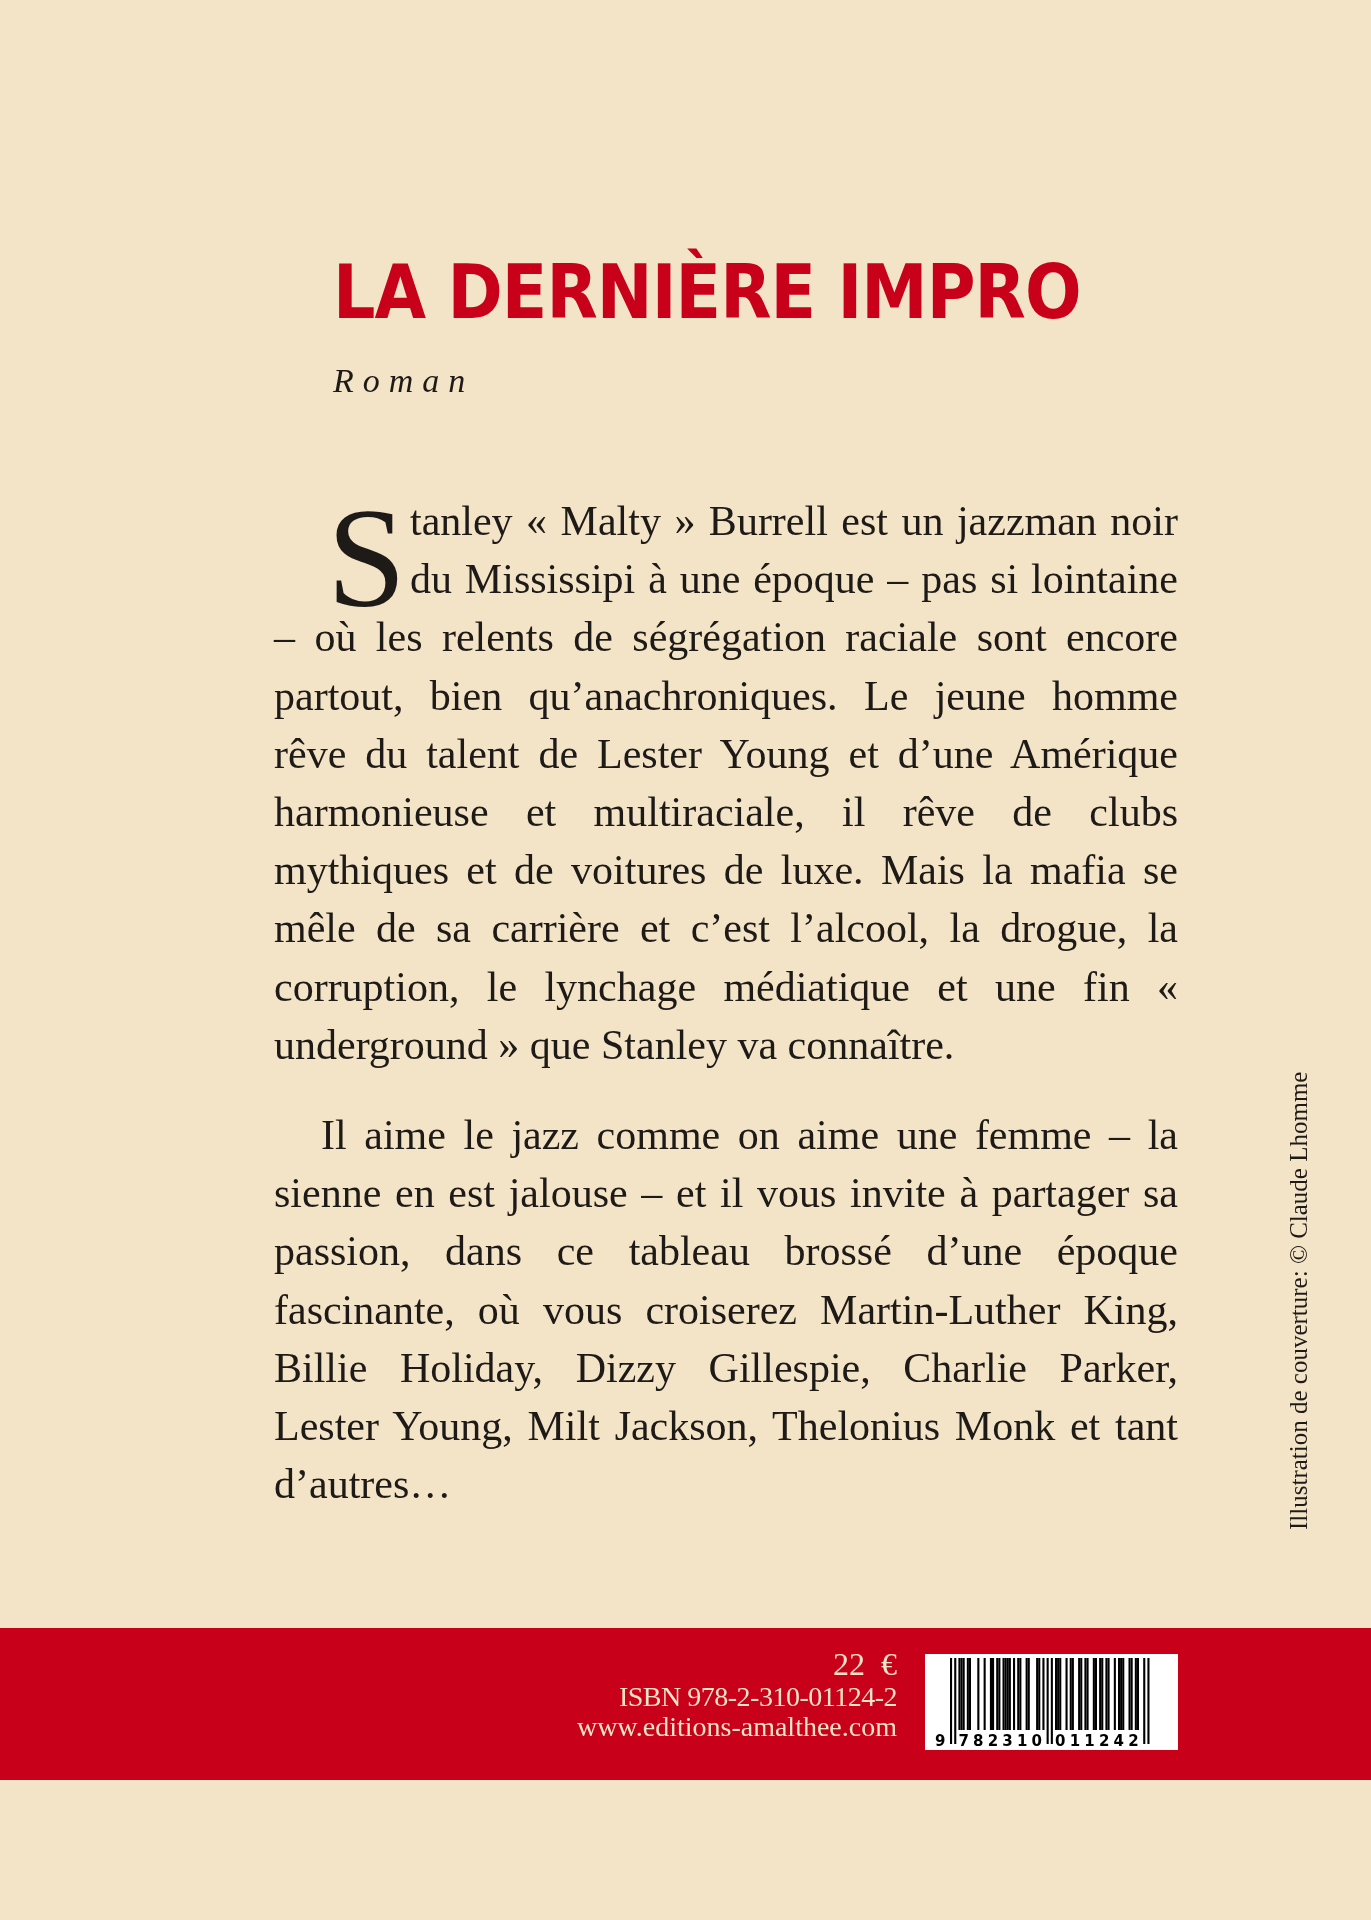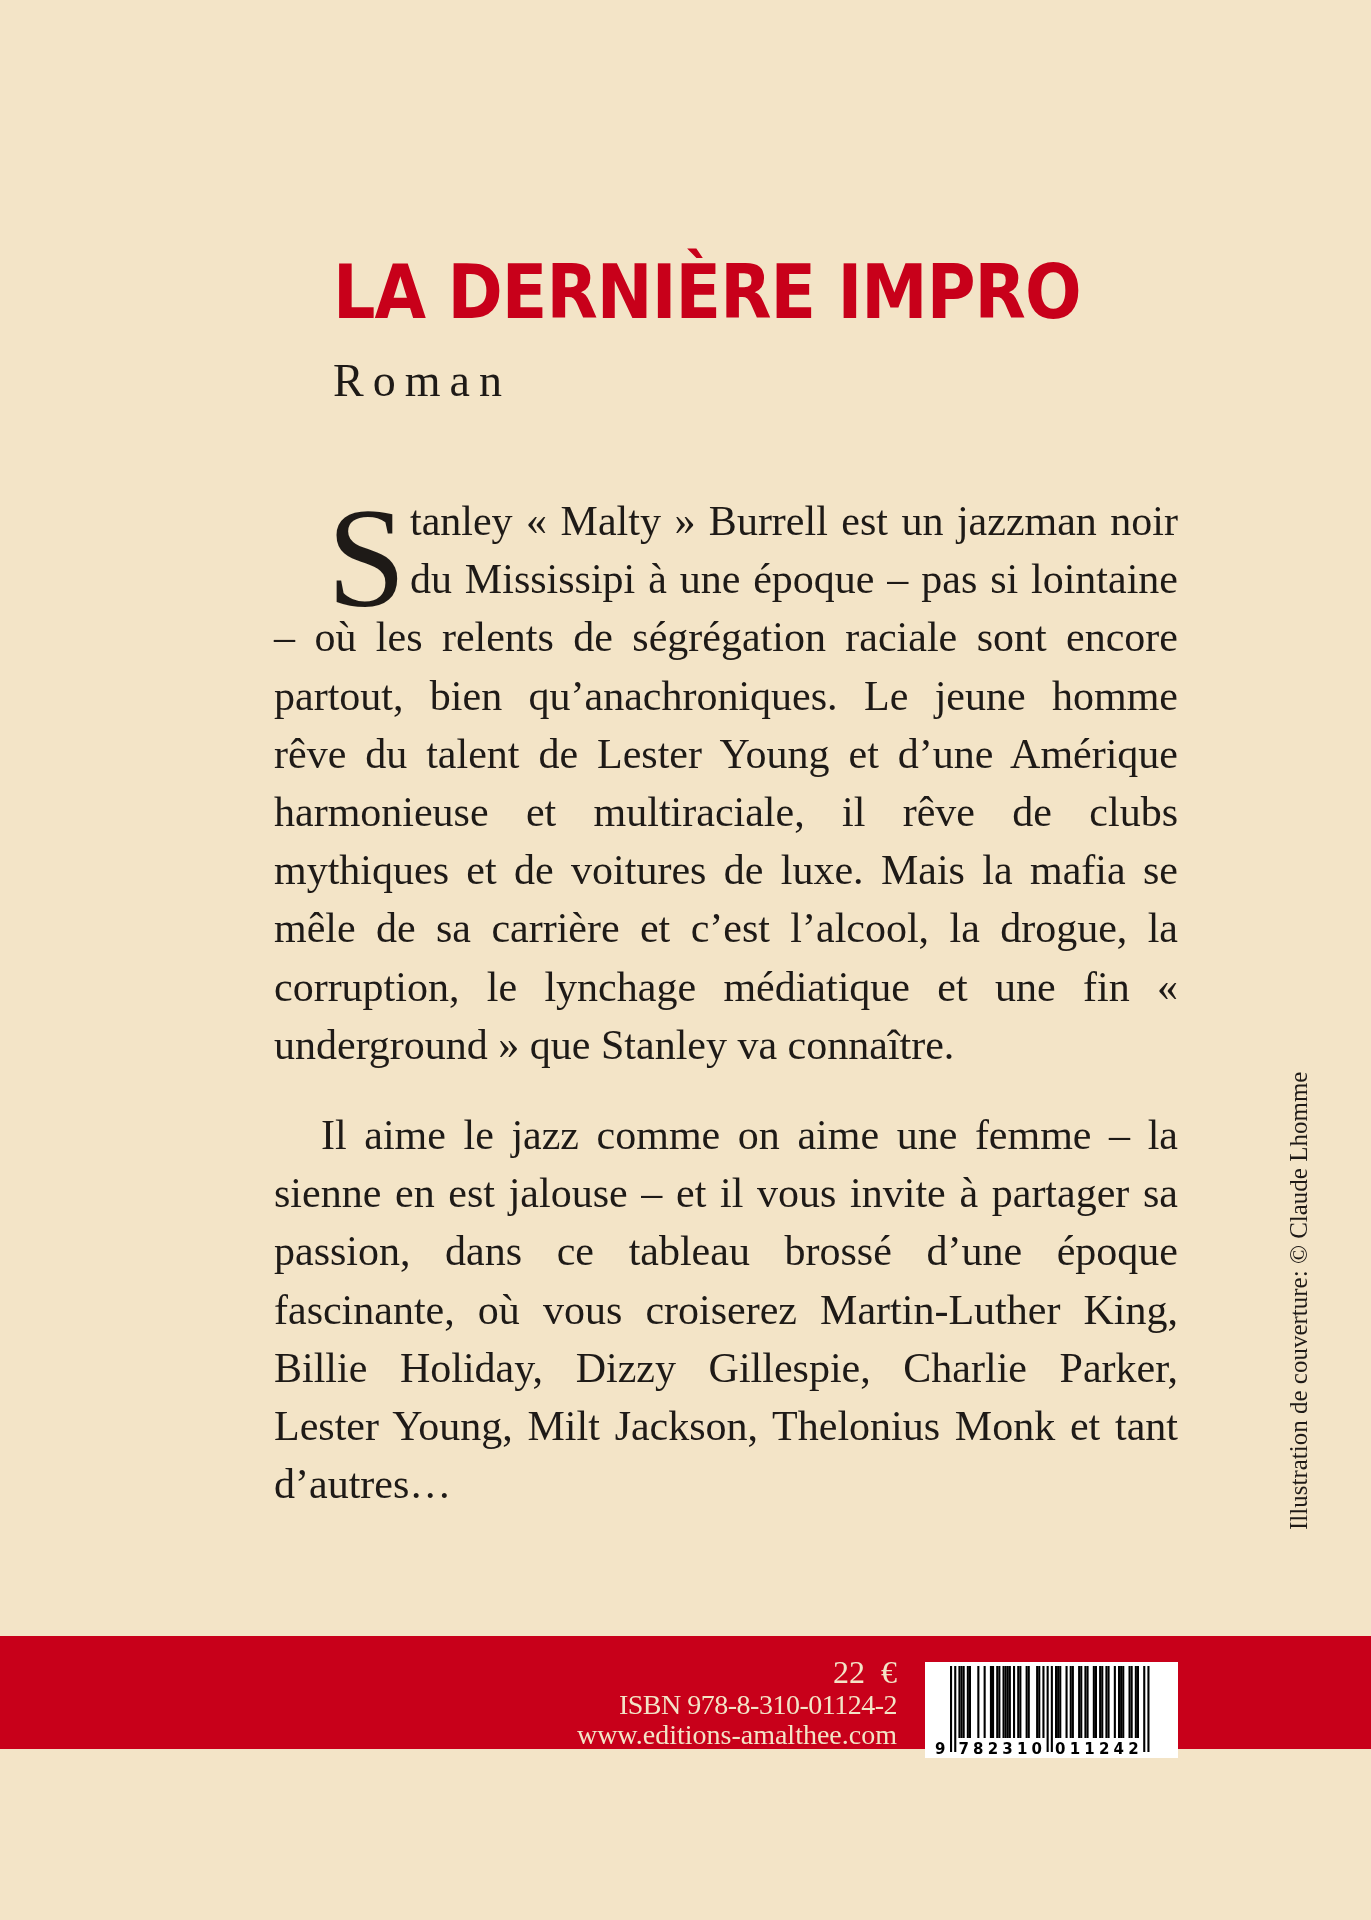--- a/index.html
+++ b/index.html
@@ -21,21 +21,22 @@
       letter-spacing: -1px;
       color: #C8001A;
       white-space: nowrap;
       transform: scaleX(0.90);
       transform-origin: left center;
     }
     .subtitle {
       position: absolute;
       left: 333px; top: 356px;
       font-family: "Liberation Serif", serif;
-      font-size: 46px;
+      font-style: italic;
+      font-size: 34px;
       line-height: 50px;
       letter-spacing: 9px;
       color: #1E1A17;
     }
     .body-text {
       position: absolute;
       left: 274px; top: 492px;
       width: 904px;
       font-family: "Liberation Serif", serif;
       font-size: 42px;
@@ -60,23 +61,22 @@
       transform-origin: left top;
       font-family: "Liberation Serif", serif;
       font-size: 25px;
       line-height: 30px;
       white-space: nowrap;
       color: #1E1A17;
     }
     .band {
       position: absolute;
       left: 0; top: 1628px;
-      width: 1371px; height: 113px;
+      width: 1371px; height: 152px;
       background: #C8001A;
-      margin-top: 8px;
     }
     .band-info {
       position: absolute;
       right: 474px; top: 18px;
       text-align: right;
       font-family: "Liberation Serif", serif;
       color: #F3E4C7;
       font-size: 28px;
       line-height: 30px;
     }
@@ -100,21 +100,21 @@
 <div class="body-text">
   <p><span class="dropcap">S</span><span>tanley « Malty » Burrell est un jazzman noir du Mississipi à une époque – pas si lointaine – où les relents de ségrégation raciale sont encore partout, bien qu’anachroniques. Le jeune homme rêve du talent de Lester Young et d’une Amérique harmonieuse et multiraciale, il rêve de clubs mythiques et de voitures de luxe. Mais la mafia se mêle de sa carrière et c’est l’alcool, la drogue, la corruption, le lynchage médiatique et une fin « underground » que Stanley va connaître.</span></p>
   <p>Il aime le jazz comme on aime une femme – la sienne en est jalouse – et il vous invite à partager sa passion, dans ce tableau brossé d’une époque fascinante, où vous croiserez Martin-Luther King, Billie Holiday, Dizzy Gillespie, Charlie Parker, Lester Young, Milt Jackson, Thelonius Monk et tant d’autres…</p>
 </div>
 
 <div class="credit">Illustration de couverture: © Claude Lhomme</div>
 
 <div class="band">
   <div class="band-info">
     <div class="price">22 €</div>
-    <div class="isbn">ISBN 978-8-310-01124-2</div>
+    <div class="isbn">ISBN 978-2-310-01124-2</div>
     <div class="website">www.editions-amalthee.com</div>
   </div>
   <div class="barcode">
     <svg id="barcode-svg" width="253" height="96" viewBox="0 0 253 96">
         <rect x="25.00" y="4" width="2.1" height="86" fill="#000"></rect>
         <rect x="29.20" y="4" width="2.1" height="86" fill="#000"></rect>
         <rect x="33.40" y="4" width="2.1" height="72" fill="#000"></rect>
         <rect x="35.50" y="4" width="2.1" height="72" fill="#000"></rect>
         <rect x="37.60" y="4" width="2.1" height="72" fill="#000"></rect>
         <rect x="41.80" y="4" width="2.1" height="72" fill="#000"></rect>

